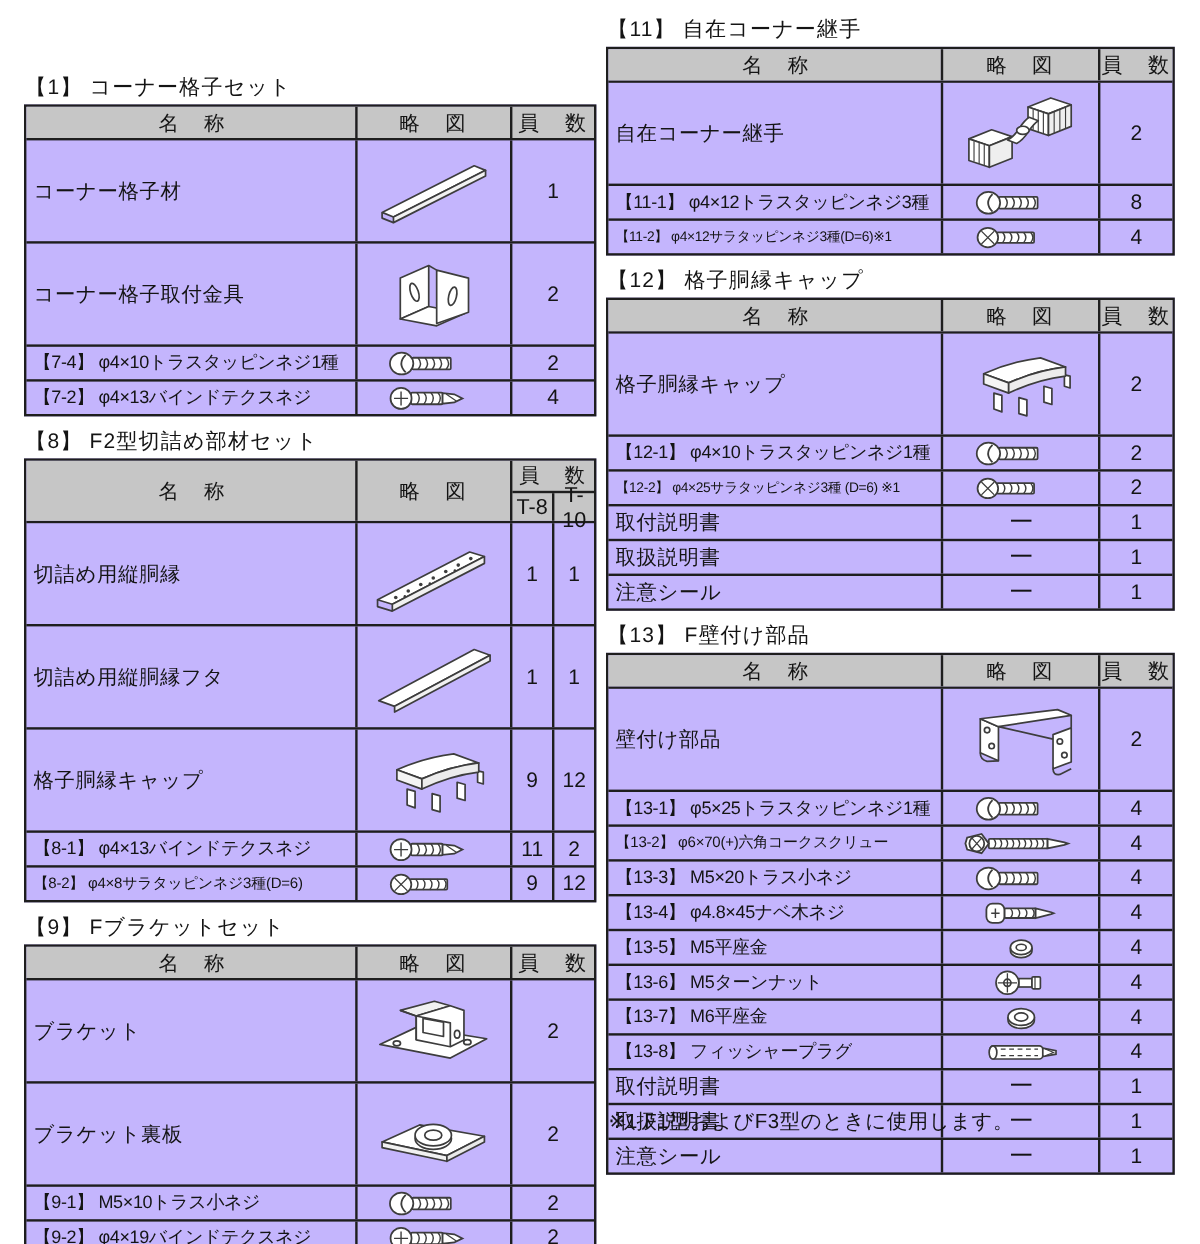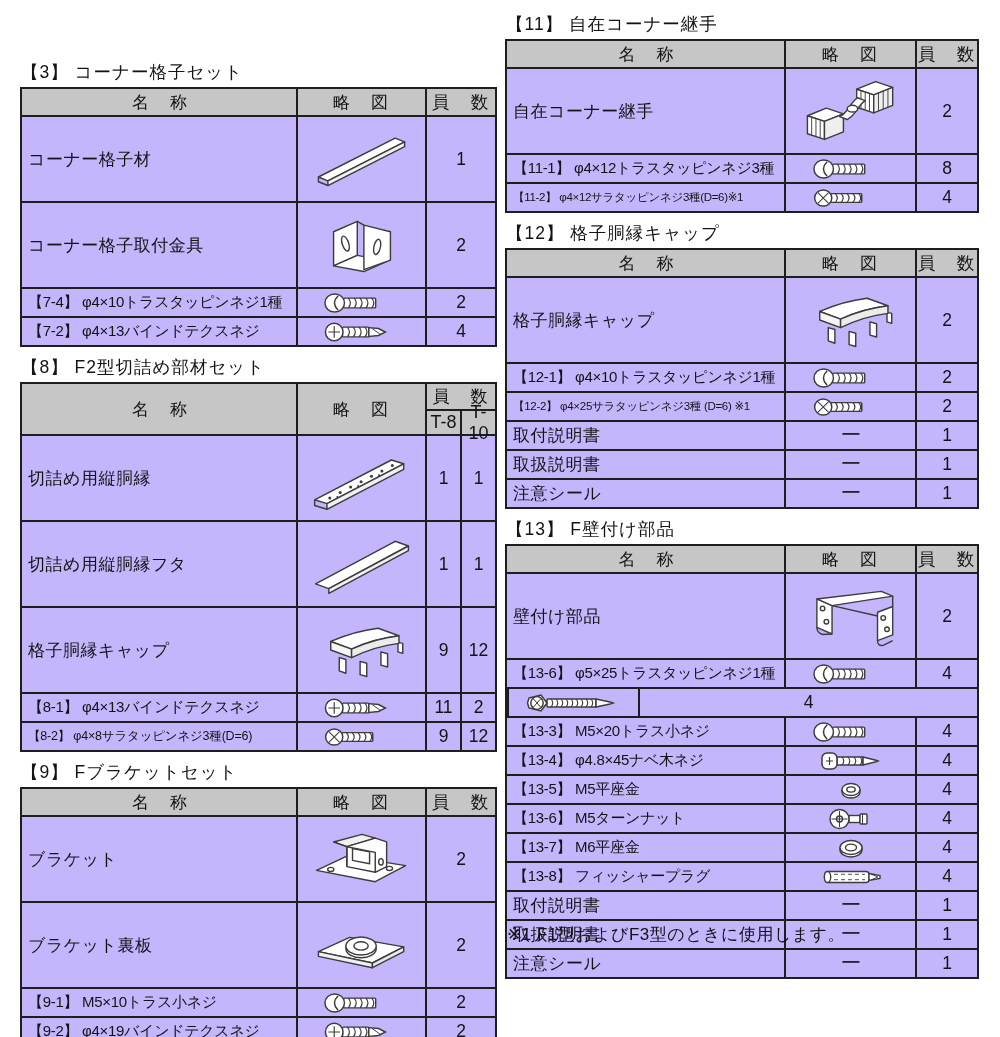--- a/index.html
+++ b/index.html
@@ -255,21 +255,21 @@
         <path d="M52 7.5 L63 9.5 L63 12.5 L52 14.5 Z"></path>
         <path d="M54 8.2 L61 11 L54 13.8" fill="none" stroke-width="0.9"></path>
       </g>
     </symbol>
   </defs>
 </svg>
 
 <div class="page" data-name="parts-list-page">
   <div class="col col-left" data-name="left-column">
       <section class="sec" data-name="parts-section-7">
-        <div class="sec-title" data-name="section-title">【3】 コーナー格子セット</div>
+        <div class="sec-title" data-name="section-title">【1】 コーナー格子セット</div>
         <div class="tbl" data-name="parts-table">
           <div class="row head" data-name="table-header-row">
             <div class="cell name hcell" data-name="header-name-label">名　称</div>
             <div class="cell diag hcell" data-name="header-diagram-label">略　図</div>
             <div class="cell qty hcell" data-name="header-qty-label">員　数</div>
           </div>
           <div class="row r-part" data-name="table-row">
             <div class="cell name" data-name="part-name-cell">
               <span class="nm nm-lg" data-name="part-name">コーナー格子材</span>
             </div>
@@ -620,32 +620,35 @@
               <svg class="ic ic-part" data-name="wall-mount-icon">
                 <use href="#sym-wall-mount-icon"></use>
               </svg>
             </div>
             <div class="cell qty" data-name="qty-cell">
               <span class="qv" data-name="qty-value">2</span>
             </div>
           </div>
           <div class="row r-sm" data-name="table-row">
             <div class="cell name" data-name="part-name-cell">
-              <span class="nm nm-md" data-name="part-name">【13-6】 φ5×25トラスタッピンネジ1種</span>
+              <span class="nm nm-md" data-name="part-name">【13-1】 φ5×25トラスタッピンネジ1種</span>
             </div>
             <div class="cell diag" data-name="diagram-cell">
               <svg class="ic ic-hw" data-name="truss-screw-icon">
                 <use href="#sym-truss-screw-icon"></use>
               </svg>
             </div>
             <div class="cell qty" data-name="qty-cell">
               <span class="qv" data-name="qty-value">4</span>
             </div>
           </div>
           <div class="row r-sm" data-name="table-row">
+            <div class="cell name" data-name="part-name-cell">
+              <span class="nm nm-sm" data-name="part-name">【13-2】 φ6×70(+)六角コークスクリュー</span>
+            </div>
             <div class="cell diag" data-name="diagram-cell">
               <svg class="ic ic-hw" data-name="hex-coach-screw-icon">
                 <use href="#sym-hex-coach-screw-icon"></use>
               </svg>
             </div>
             <div class="cell qty" data-name="qty-cell">
               <span class="qv" data-name="qty-value">4</span>
             </div>
           </div>
           <div class="row r-sm" data-name="table-row">

